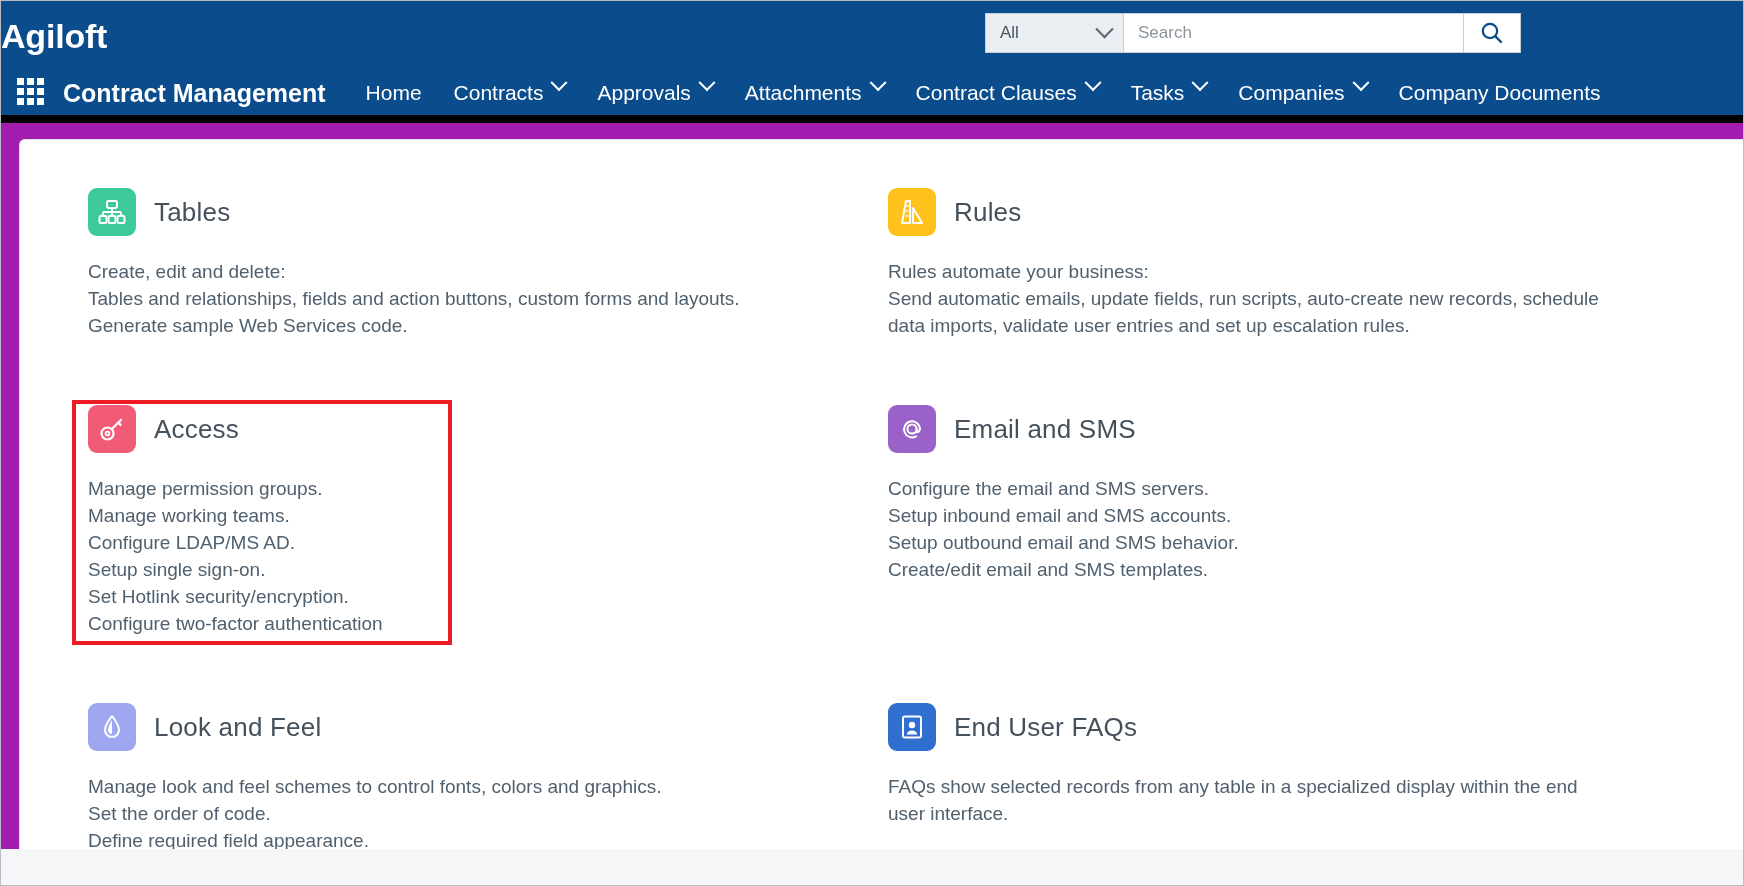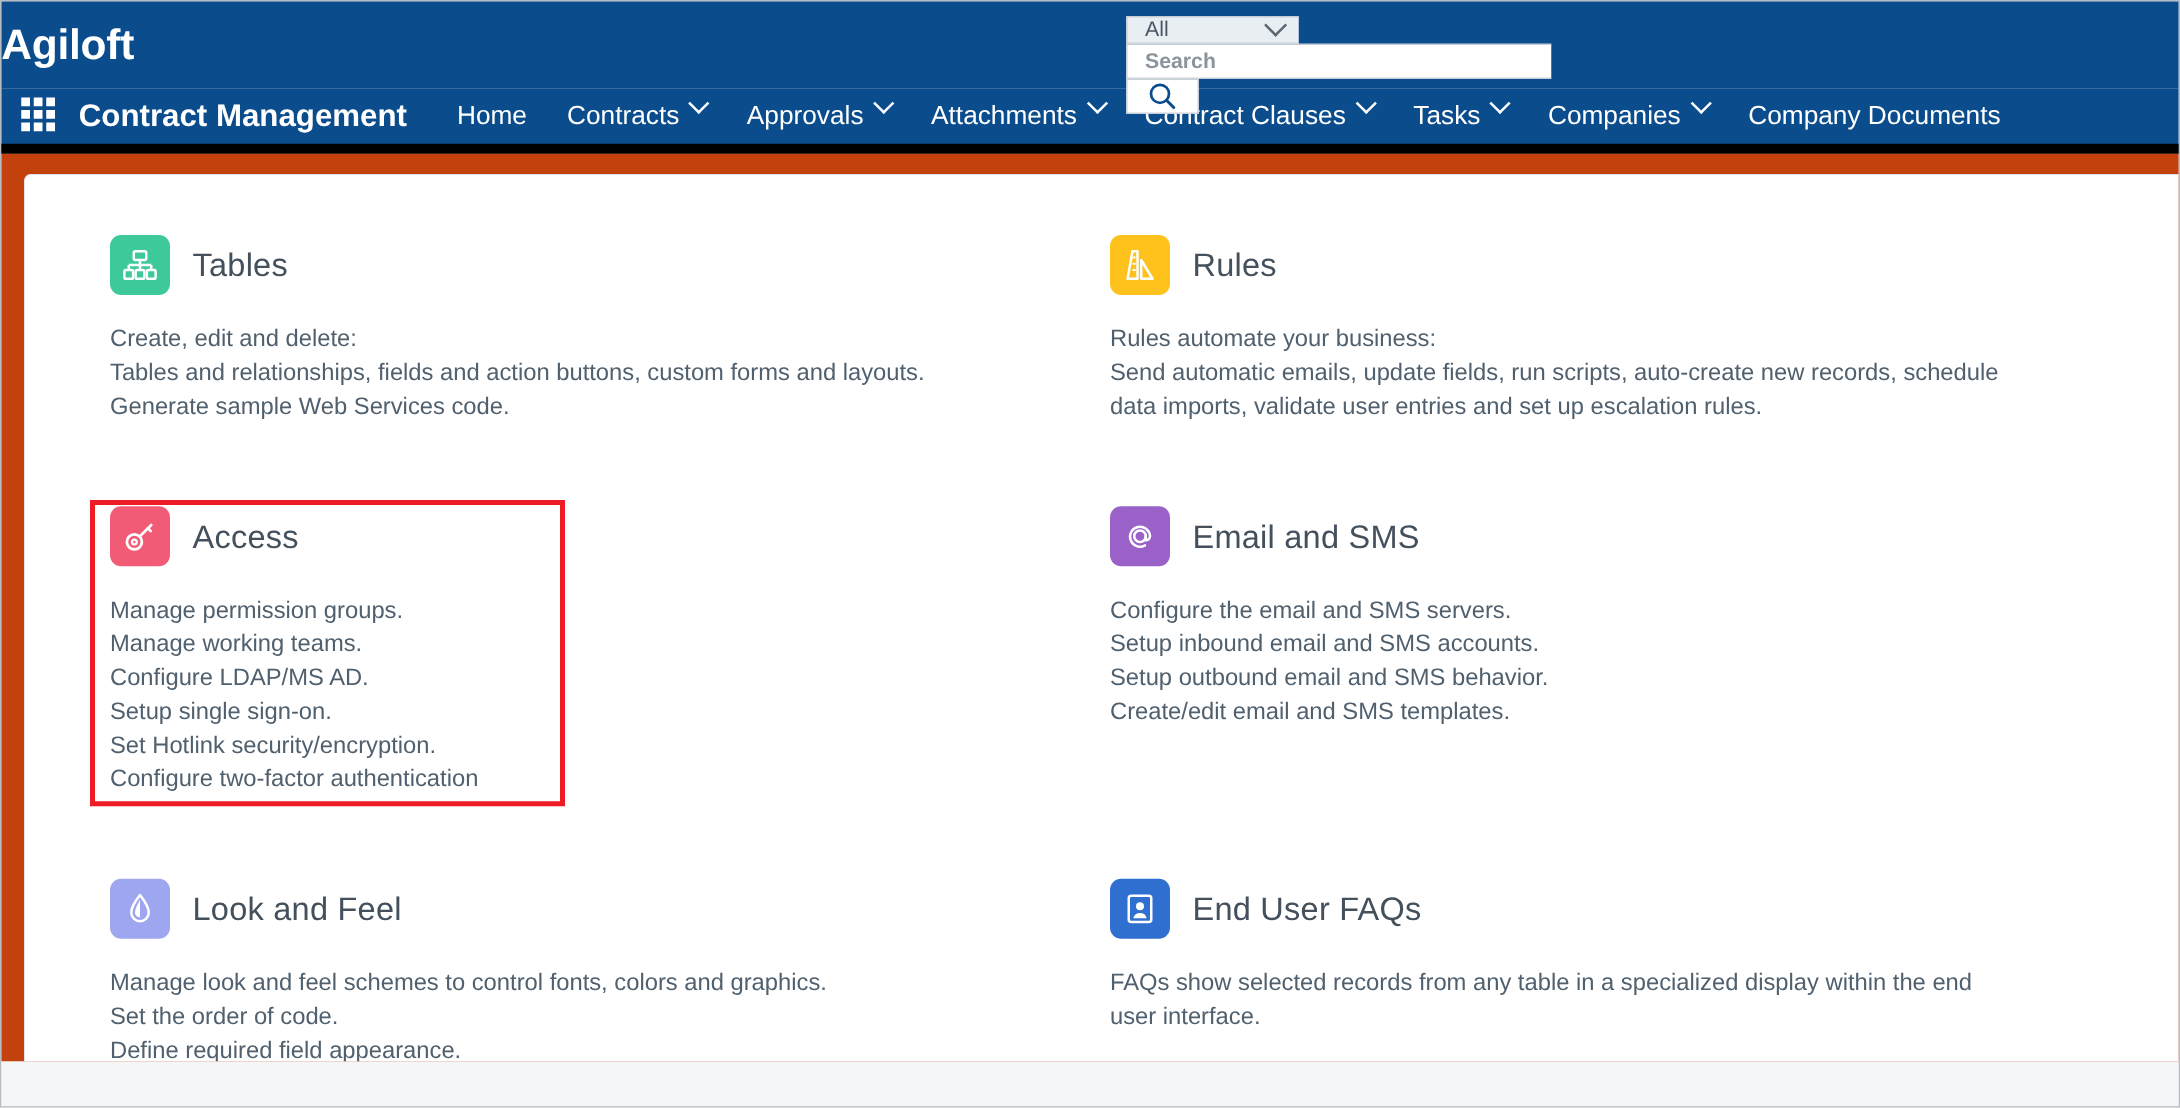--- a/index.html
+++ b/index.html
@@ -36,26 +36,25 @@
     color: #ffffff;
     font-size: 34px;
     font-weight: bold;
     letter-spacing: -0.2px;
     line-height: 1;
     user-select: none;
   }
 
   .search-wrap {
     position: absolute;
-    left: 900px;
+    left: 984px;
     top: 12px;
     display: flex;
     height: 40px;
     align-items: stretch;
-    flex-direction: column;
   }
   .search-scope {
     width: 138px;
     background: #e9eef3;
     border: 1px solid #c6ced6;
     border-right: none;
     display: flex;
     align-items: center;
     justify-content: space-between;
     padding: 0 12px 0 14px;
@@ -71,21 +70,20 @@
   .search-input {
     width: 340px;
     background: #ffffff;
     border: 1px solid #c6ced6;
     border-right: none;
     font-size: 17px;
     color: #4a5560;
     padding: 3px 14px;
     outline: none;
     font-family: "Liberation Sans", sans-serif;
-    font-weight: bold;
   }
   .search-input::placeholder { color: #8b949d; }
   .search-btn {
     width: 58px;
     background: #ffffff;
     border: 1px solid #c6ced6;
     display: flex;
     align-items: center;
     justify-content: center;
     cursor: pointer;
@@ -136,21 +134,21 @@
     width: 12px; height: 12px;
     border-right: 2px solid #ffffff;
     border-bottom: 2px solid #ffffff;
     transform: rotate(45deg) translate(-3px,-3px);
   }
 
   
   .content-outer {
     position: relative;
     height: 726px;
-    background: #c2410c;
+    background: #a21caf;
     padding: 16px 0 0 18px;
   }
   .content-panel {
     position: relative;
     height: 100%;
     background: #ffffff;
     border: 1px solid #dfe3e8;
     border-radius: 6px 0 0 0;
     border-right: none;
     border-bottom: none;

